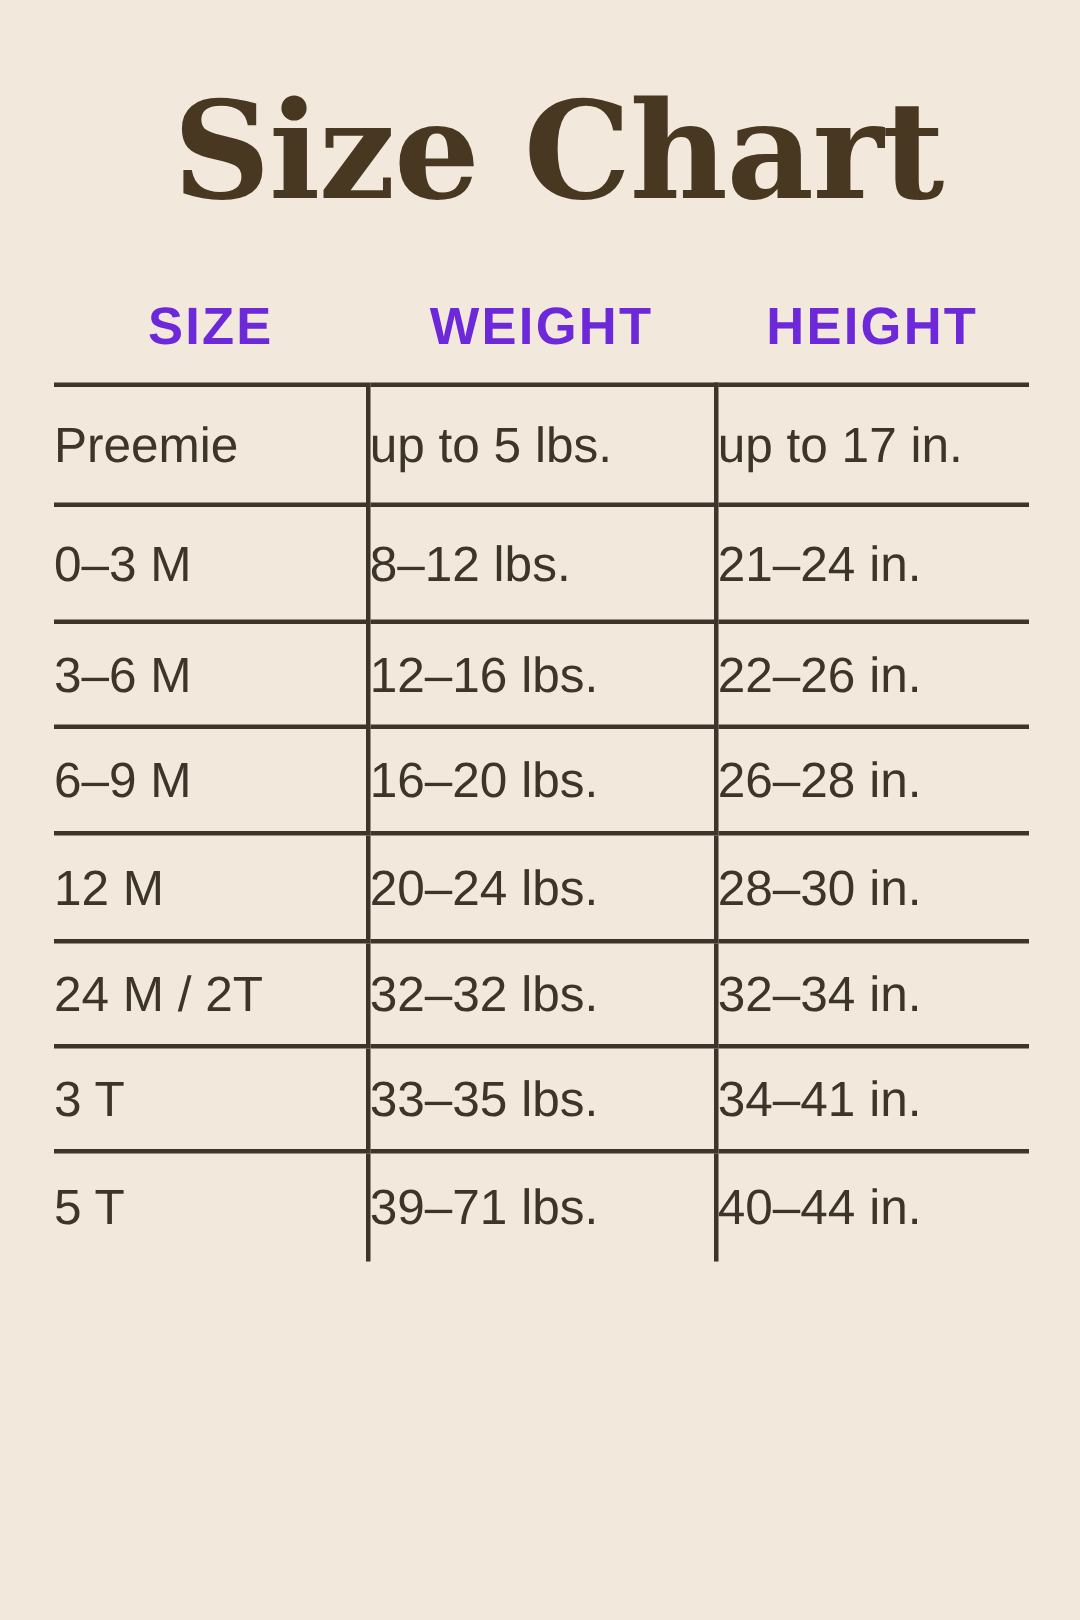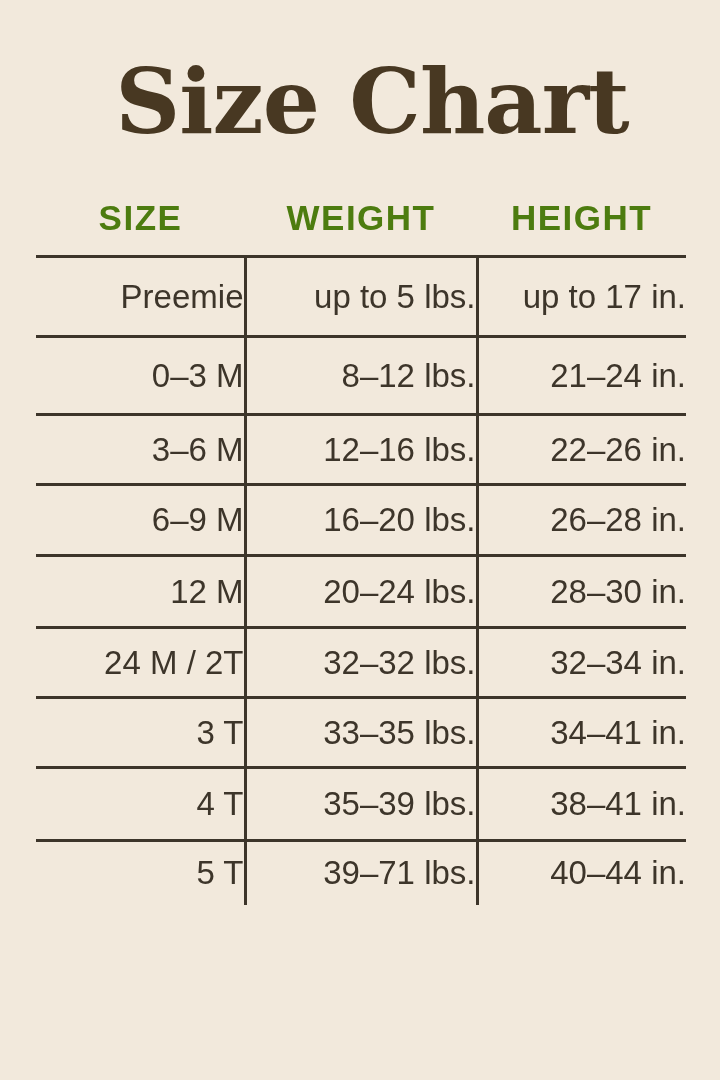--- a/index.html
+++ b/index.html
@@ -38,27 +38,27 @@
   col.c1 { width: 209px; }
   col.c2 { width: 232px; }
   col.c3 { width: 209px; }
   thead th {
     height: 75px;
     font-size: 35px;
     font-weight: 700;
     letter-spacing: 1.5px;
     text-align: center;
     vertical-align: middle;
-    color: #4d7c0f;
+    color: #6d28d9;
     padding: 0;
   }
   tbody td {
     font-size: 33px;
     font-weight: 400;
-    text-align: right;
+    text-align: left;
     vertical-align: middle;
     border-top: 3px solid #3d352a;
     padding: 0;
   }
   tbody td:nth-child(2) {
     border-left: 3px solid #3d352a;
     border-right: 3px solid #3d352a;
   }
   tbody tr:nth-child(1)  { height: 80px; }
   tbody tr:nth-child(2)  { height: 78px; }
@@ -122,25 +122,20 @@
         <td>24 M / 2T</td>
         <td>32–32 lbs.</td>
         <td>32–34 in.</td>
       </tr>
       <tr>
         <td>3 T</td>
         <td>33–35 lbs.</td>
         <td>34–41 in.</td>
       </tr>
       <tr>
-        <td>4 T</td>
-        <td>35–39 lbs.</td>
-        <td>38–41 in.</td>
-      </tr>
-      <tr>
         <td>5 T</td>
         <td>39–71 lbs.</td>
         <td>40–44 in.</td>
       </tr>
     </tbody>
   </table>
 
 </div>
 
 </body></html>

